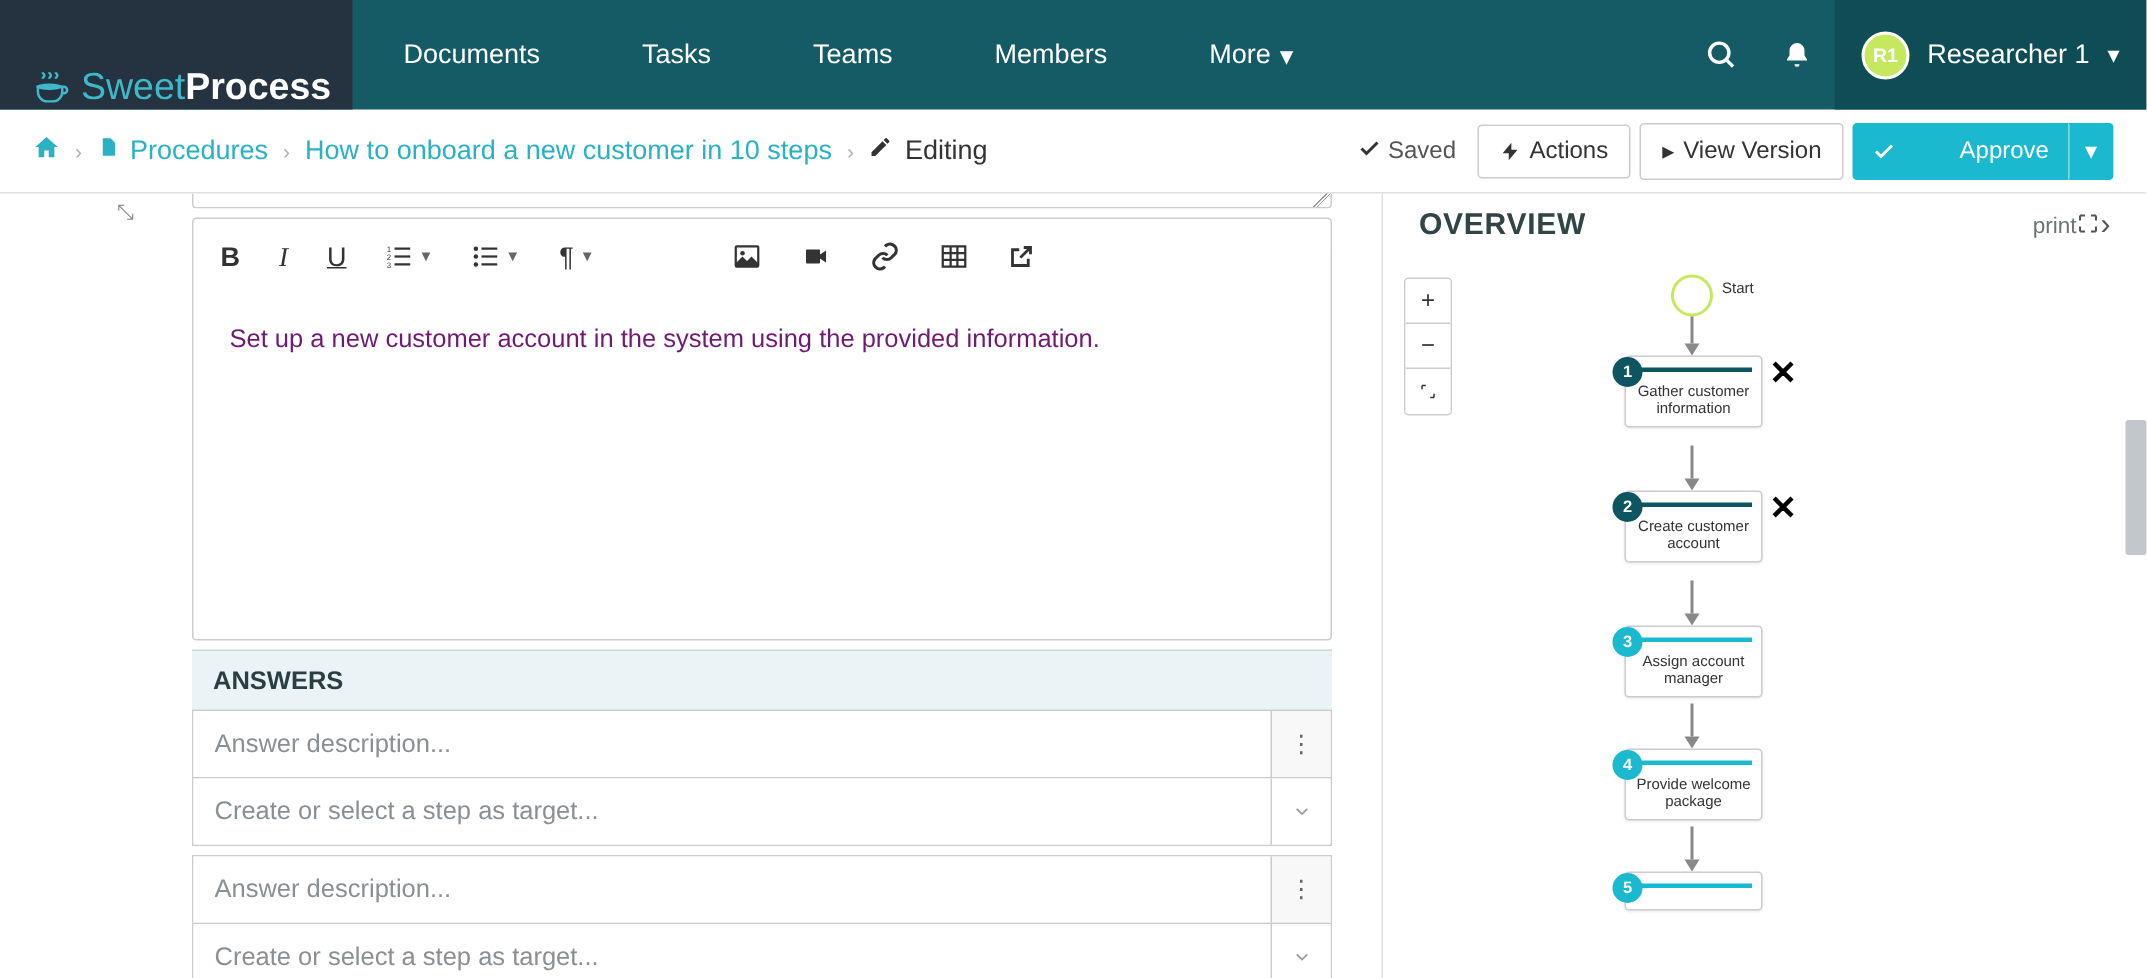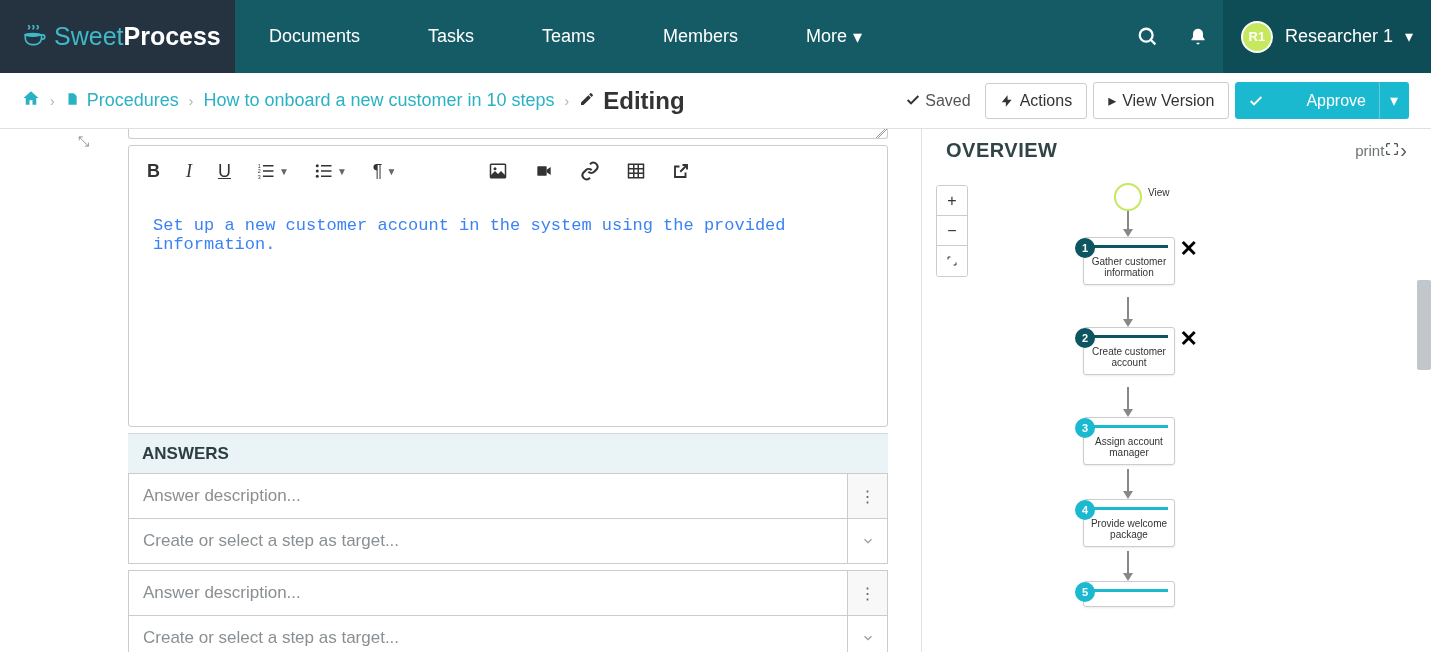--- a/index.html
+++ b/index.html
@@ -1,40 +1,40 @@
 <!DOCTYPE html>
 <html><head>
 <meta charset="utf-8">
 <style>
 * { margin:0; padding:0; box-sizing:border-box; font-family:"Segoe UI",-apple-system,Helvetica,Arial,sans-serif; }
 body { background:#fff; width:1431px; height:652px; overflow:hidden; }
 
 
 .topnav { display:flex; height:73px; background:#145b66; color:#fff; }
-.logo-area { background:#253341; width:235px; display:flex; align-items:center; padding-left:22px; }
+.logo-area { background:#253341; width:235px; display:flex; align-items:flex-end; padding-left:22px; }
 .logo-cup { width:26px; height:26px; margin-right:6px; }
 .logo-text { font-size:25px; font-weight:300; }
 .logo-text .bold { font-weight:600; color:#fff; }
 .logo-text .sweet { color:#3fb9c9; }
 .nav-links { display:flex; align-items:center; }
 .nav-link { padding:0 34px; font-size:18px; color:#fff; cursor:pointer; height:73px; display:flex; align-items:center; }
 .nav-more .chev { margin-left:6px; }
 .nav-right { margin-left:auto; display:flex; align-items:center; }
 .nav-icon { width:50px; height:73px; display:flex; align-items:center; justify-content:center; cursor:pointer; font-size:20px; }
 .user-area { background:#0f4d56; display:flex; align-items:center; padding:0 18px; height:73px; cursor:pointer; }
 .avatar { width:32px; height:32px; border-radius:50%; background:#c5e85f; border:2px solid #fff; color:#fff; font-size:13px; font-weight:600; display:flex; align-items:center; justify-content:center; margin-right:12px; }
 .user-name { font-size:18px; margin-right:12px; }
 
 
 .crumb-bar { height:56px; border-bottom:1px solid #e0e0e0; display:flex; align-items:center; padding:0 22px; }
 .crumb-home { color:#2ab1c4; font-size:18px; cursor:pointer; }
 .crumb-sep { color:#b0b0b0; margin:0 10px; font-size:14px; }
 .crumb-link { color:#2ab1c4; font-size:18px; cursor:pointer; }
 .crumb-link-fileicon { color:#2ab1c4; margin-right:8px; }
-.crumb-current { color:#333; font-size:24px; font-weight:700; }
+.crumb-current { color:#333; font-size:18px; font-weight:400; }
 .crumb-pencil { margin-right:8px; }
 .crumb-spacer { flex:1; }
 .saved-indicator { color:#555; font-size:16px; margin-right:14px; }
 .saved-indicator svg { vertical-align:-2px; margin-right:4px; }
 .btn { border:1px solid #ccc; background:#fff; padding:8px 14px; font-size:16px; color:#333; cursor:pointer; border-radius:3px; margin-right:6px; display:inline-flex; align-items:center; }
 .btn svg, .btn .icn { margin-right:6px; }
 .btn-approve { background:#1bb9d0; color:#fff; border-color:#1bb9d0; padding:8px 12px; }
 .btn-approve-split { background:#1bb9d0; color:#fff; border-color:#1bb9d0; padding:8px 10px; border-left:1px solid rgba(255,255,255,.3); }
 .btn-group { display:flex; }
 .btn-group .btn { margin-right:0; border-radius:0; }
@@ -48,21 +48,21 @@
 
 .editor-stack { width:760px; margin-left:58px; }
 .editor-top-slice { height:10px; border:1px solid #ccc; border-top:none; border-radius:0 0 3px 3px; position:relative; }
 .editor-top-slice:after { content:""; position:absolute; right:0; bottom:0; width:12px; height:12px; background:linear-gradient(135deg,transparent 50%,#999 50%,#999 55%,transparent 55%,transparent 60%,#999 60%,#999 65%,transparent 65%); }
 
 .rich-editor { border:1px solid #ccc; border-radius:3px; margin-top:6px; }
 .toolbar { height:50px; display:flex; align-items:center; padding:0 18px; gap:26px; }
 .tool-btn { font-size:18px; color:#333; cursor:pointer; display:flex; align-items:center; }
 .tool-btn .caret { font-size:10px; margin-left:4px; color:#666; }
 .tool-gap { width:40px; }
-.editor-body { padding:20px 24px; min-height:230px; font-size:17px; color:#3b82f6;font-family:Liberation Mono, monospace; }
+.editor-body { padding:20px 24px; min-height:230px; font-size:17px; color:#701a75; }
 
 .answers-header { background:#eaf3f5; padding:10px 14px; font-size:17px; font-weight:600; color:#2c3e40; margin-top:6px; border-top:1px solid #d0d8da;}
 .answer-row { display:flex; border:1px solid #ccc; background:#fff; margin-top:-1px; }
 .answer-row input { flex:1; border:none; padding:12px 14px; font-size:17px; color:#555; outline:none; }
 .answer-row input::placeholder { color:#8a8f93; }
 .answer-menu, .answer-caret { width:40px; border-left:1px solid #ccc; display:flex; align-items:center; justify-content:center; cursor:pointer; background:#f8f8f8; color:#666; }
 .answer-caret { background:#fff; }
 
 
 .overview-col { width:510px; border-left:1px solid #e0e0e0; position:relative;margin-left:21px; }
@@ -305,21 +305,21 @@
       <button>
         <svg width="12" height="12" viewBox="0 0 24 24" fill="none" stroke="#333" stroke-width="2">
             <path d="M4 4h5M4 4v5M20 20h-5M20 20v-5"></path>
           </svg>
       </button>
     </div>
 
     <div class="flow-canvas">
       <div class="flow-inner">
         <div class="node-start"></div>
-        <span class="start-label">View</span>
+        <span class="start-label">Start</span>
 
         <div class="flow-line" style="top:32px;height:18px;"></div>
         <div class="flow-arrow" style="top:50px;"></div>
 
         <div class="step-card dark" style="top:58px;">
           <div class="bar"></div>
           <div class="step-num dark">1</div>
           <div class="step-x">✕</div>
           <span>Gather customer information</span>
         </div>

